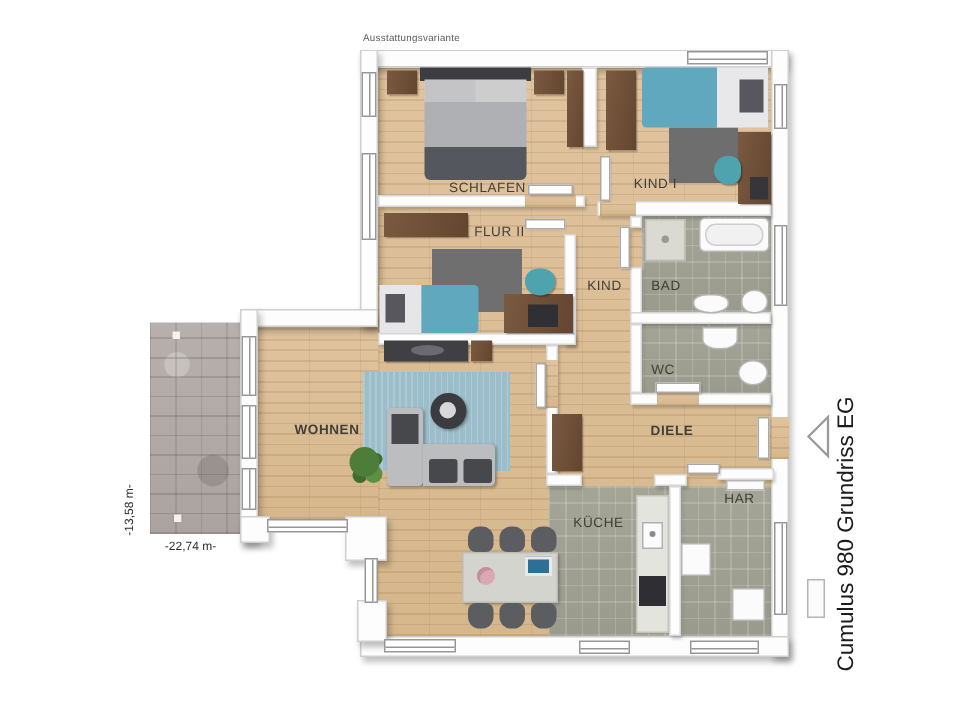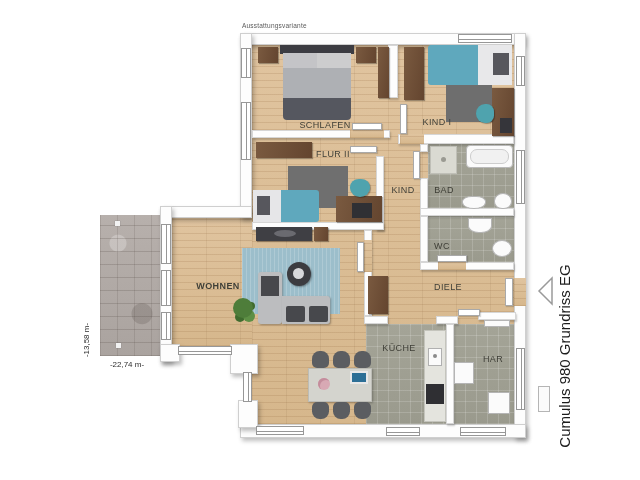--- a/index.html
+++ b/index.html
@@ -185,20 +185,20 @@
   <div class="abs whitebox" style="left:488px;top:392px;width:22px;height:22px;"></div>
   <div class="abs whitebox" style="left:484px;top:320px;width:26px;height:7px;"></div>
 
   <div class="lbl" style="left:288px;top:120px;width:74px;">SCHLAFEN</div>
   <div class="lbl" style="left:414px;top:117px;width:46px;">KIND I</div>
   <div class="lbl" style="left:310px;top:149px;width:46px;">FLUR II</div>
   <div class="lbl" style="left:386px;top:185px;width:34px;">KIND</div>
   <div class="lbl" style="left:430px;top:185px;width:28px;">BAD</div>
   <div class="lbl" style="left:430px;top:241px;width:24px;">WC</div>
   <div class="lbl" style="left:181px;top:281px;width:74px;font-weight:bold;">WOHNEN</div>
-  <div class="lbl" style="left:428px;top:282px;width:40px;">DIELE</div>
+  <div class="lbl" style="left:428px;top:282px;width:40px;font-weight:bold;">DIELE</div>
   <div class="lbl" style="left:376px;top:343px;width:46px;">KÜCHE</div>
-  <div class="lbl" style="left:478px;top:354px;width:30px;">HAR</div>
+  <div class="lbl" style="left:478px;top:327px;width:30px;">HAR</div>
 
   <div class="abs" style="left:564px;top:356px;transform:translate(-50%,-50%) rotate(-90deg);
               font-size:15px;color:#1c1c1c;white-space:nowrap;">Cumulus 980 Grundriss EG</div>
 
 </div>
 
 </body></html>

